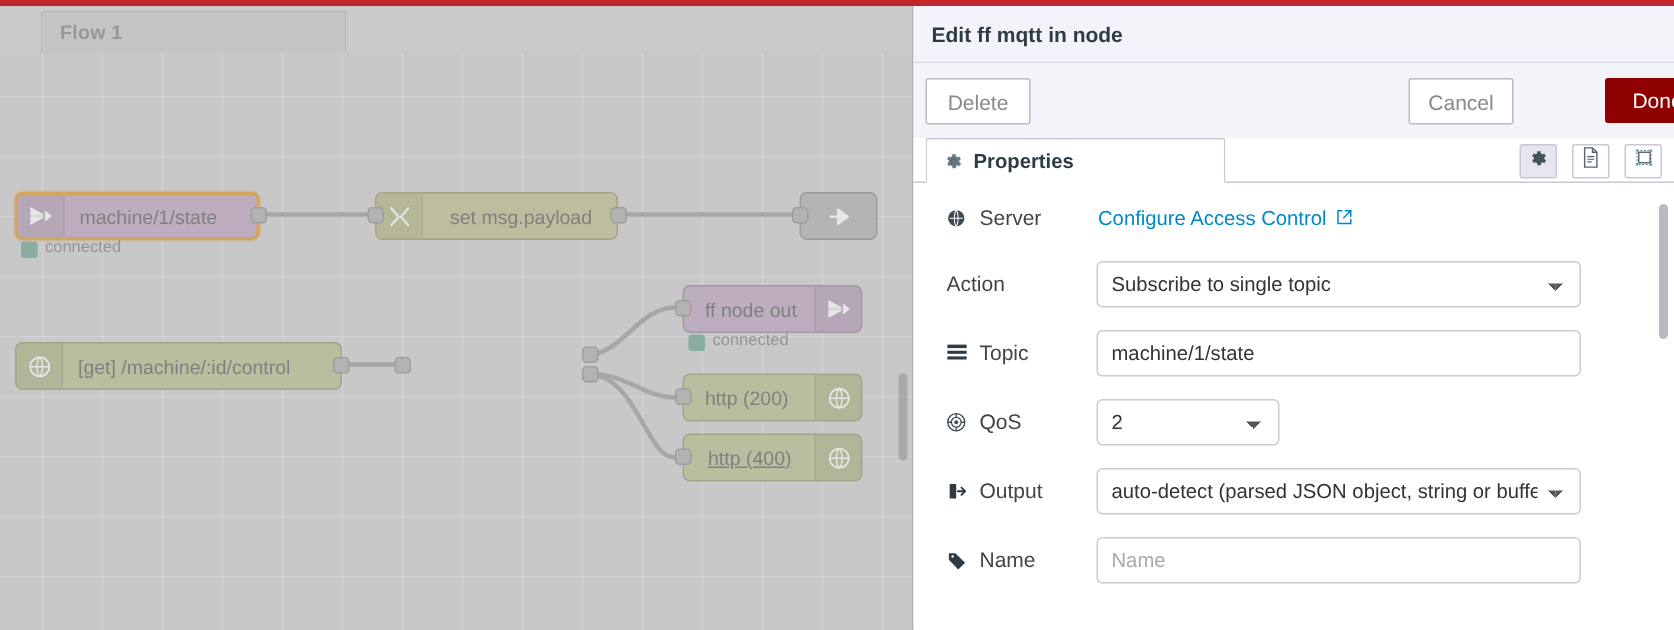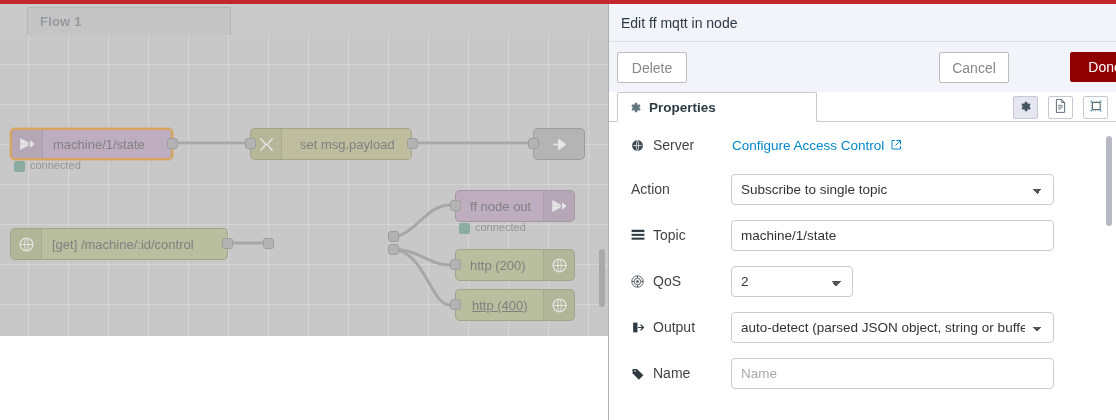--- a/index.html
+++ b/index.html
@@ -8,21 +8,21 @@
     font-family:"Liberation Sans", sans-serif;
     background:#fff;
     -webkit-font-smoothing:antialiased;
   }
   #app{position:relative;width:1116px;height:420px;overflow:hidden;}
 
   
   .topbar{position:absolute;left:0;top:0;width:1116px;height:4px;background:#c1272d;}
 
   
-  .editor{position:absolute;left:0;top:4px;width:608px;height:332px;background:#e3e3e3;overflow:hidden;}
+  .editor{position:absolute;left:0;top:4px;width:608px;height:416px;background:#e3e3e3;overflow:hidden;}
   .tabbar{position:absolute;left:0;top:0;width:608px;height:31px;background:#d8d8d8;border-bottom:1px solid #c4c4c4;}
   .tab{position:absolute;left:27px;top:3px;width:202px;height:29px;background:#d0d0d0;
        border:1px solid #bcbcbc;border-bottom:none;border-radius:2px 2px 0 0;}
   .tab-label{position:absolute;left:40px;top:10px;font-size:13px;font-weight:bold;color:#8e9294;letter-spacing:.2px;}
 
   .canvas{position:absolute;left:0;top:31px;width:608px;height:385px;background:#d6d6d6;overflow:hidden;}
   .grid{position:absolute;left:0;top:0;width:608px;height:385px;
         background-image:
           linear-gradient(to right, rgba(255,255,255,.45) 1px, transparent 1px),
           linear-gradient(to bottom, rgba(255,255,255,.45) 1px, transparent 1px);
@@ -46,21 +46,21 @@
 
   svg.wires{position:absolute;left:0;top:0;width:608px;height:385px;pointer-events:none;}
   svg.wires path{fill:none;stroke:#a6a6a6;stroke-width:3;}
 
   
   .scrim{position:absolute;left:0;top:0;width:608px;height:416px;background:rgba(170,170,170,.30);pointer-events:none;}
 
   
   .panel{position:absolute;left:608px;top:4px;width:508px;height:416px;background:#fff;border-left:1px solid #b0b0b0;box-sizing:border-box;}
   .panel-header{position:absolute;left:0;top:0;width:507px;height:38px;background:#f3f3fa;border-bottom:1px solid #dcdce6;box-sizing:border-box;}
-  .panel-title{position:absolute;left:12px;top:11px;font-size:14px;font-weight:normal;color:#2d3b45;}
+  .panel-title{position:absolute;left:12px;top:11px;font-size:14px;font-weight:bold;color:#2d3b45;}
 
   .panel-actions{position:absolute;left:0;top:38px;width:507px;height:50px;background:#f3f3fa;box-sizing:border-box;}
   .btn{position:absolute;box-sizing:border-box;font-size:14px;cursor:pointer;
        border-radius:2px;display:flex;align-items:center;justify-content:center;}
   .btn-delete{left:8px;top:10px;width:70px;height:31px;background:#fff;border:1px solid #bcbcbc;color:#888;}
   .btn-cancel{left:330px;top:10px;width:70px;height:31px;background:#fff;border:1px solid #bcbcbc;color:#888;}
   .btn-done{left:413px;top:10px;width:70px;height:30px;background:#8f0000;border:1px solid #8f0000;color:#fff;margin-left:48px;}
 
   .tabs-row{position:absolute;left:0;top:88px;width:507px;height:30px;border-bottom:1px solid #c8c8d4;box-sizing:border-box;background:#fff;}
   .ptab{position:absolute;left:8px;top:0px;width:200px;height:30px;background:#fff;border:1px solid #c8c8d4;

